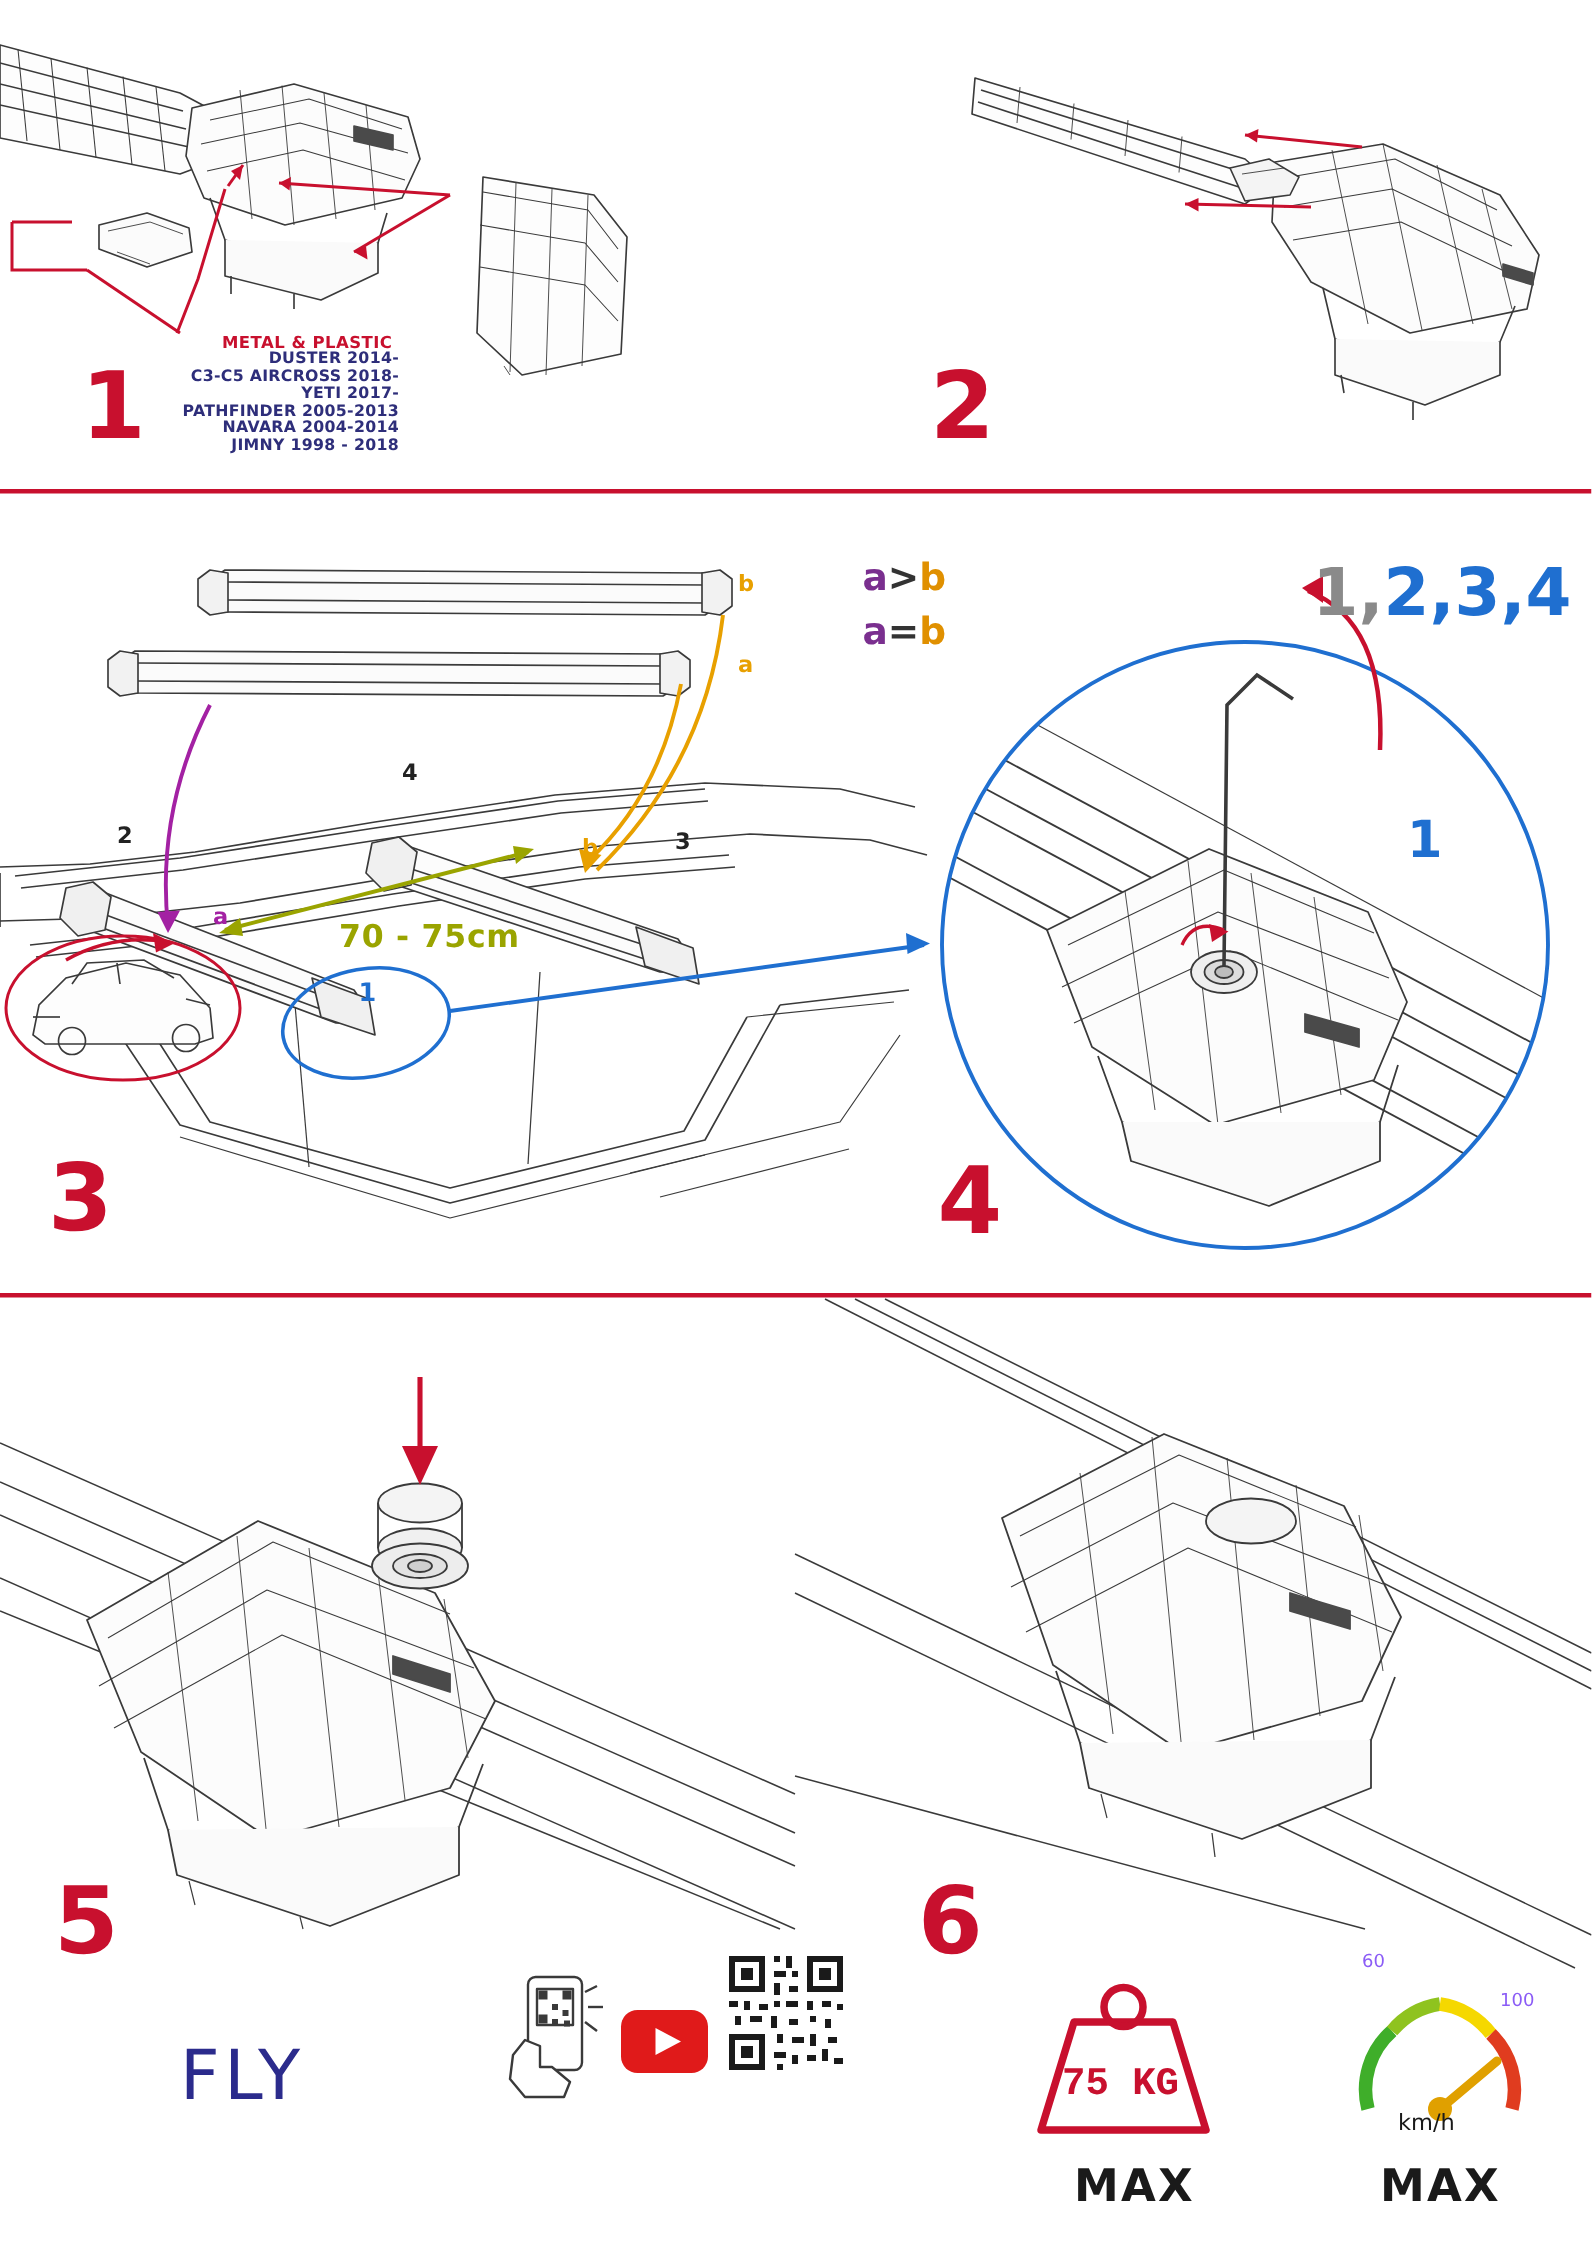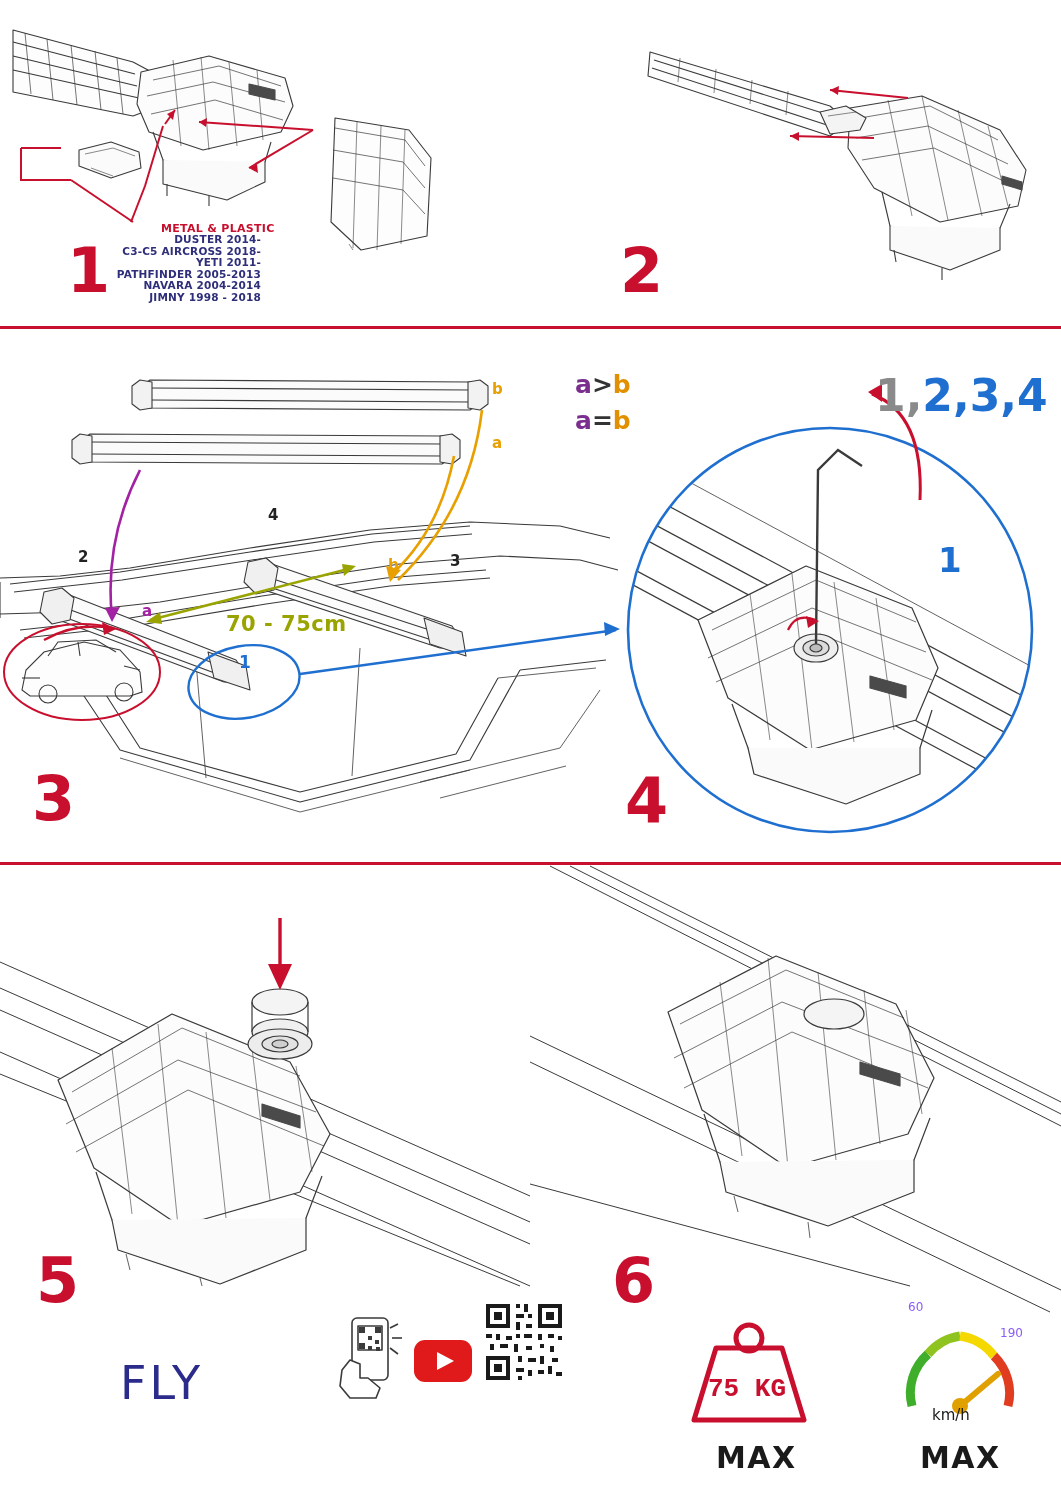--- a/index.html
+++ b/index.html
@@ -58,20 +58,21 @@
     left: 0px;
     top: 234px;
     width: 248px;
     text-align: right;
     font-family: "DejaVu Sans", sans-serif;
     font-size: 10.5px;
     font-weight: bold;
     color: #2e2e7a;
     line-height: 11.5px;
     letter-spacing: .2px;
+    padding-left: 18px;
   }
 
   
   .cmp {
     position: absolute;
     font-family: "DejaVu Sans", sans-serif;
     font-size: 25px;
     font-weight: bold;
   }
   .cmp .a { color: #7a2f8f; }
@@ -162,21 +163,21 @@
   }
 </style>
 </head>
 <body>
 
 <div class="sheet">
 
   <div class="divider" id="div1"></div>
   <div class="divider" id="div2"></div>
 
-  <div class="panel" style="left:13px;top:0;width:520px;height:242px;">
+  <div class="panel" style="left:0;top:0;width:520px;height:242px;">
     <svg width="520" height="326" viewBox="0 0 520 326">
       <g fill="none" stroke="#3a3a3a" stroke-width="1.1" stroke-linejoin="round">
 
         <path d="M0 30 L120 62 L150 78 L152 104 L120 116 L0 92 Z" fill="#fdfdfd"></path>
         <path d="M0 42 L122 74"></path>
         <path d="M0 56 L124 86"></path>
         <path d="M0 70 L126 98"></path>
         <path d="M12 33 L18 94" stroke-width=".7"></path>
         <path d="M34 39 L40 100" stroke-width=".7"></path>
         <path d="M58 45 L64 105" stroke-width=".7"></path>
@@ -226,21 +227,21 @@
         <polygon points="162,110 154,114 160,120"></polygon>
         <polygon points="186,122 194,118 193,127"></polygon>
         <polygon points="236,168 244,164 245,173"></polygon>
       </g>
     </svg>
 
     <div class="metal-title">METAL &amp; PLASTIC</div>
     <div class="veh-list">
       <div>DUSTER 2014-</div>
       <div>C3-C5 AIRCROSS 2018-</div>
-      <div>YETI 2011-</div>
+      <div>YETI 2017-</div>
       <div>PATHFINDER 2005-2013</div>
       <div>NAVARA 2004-2014</div>
       <div>JIMNY 1998 - 2018</div>
     </div>
     <div class="step-num" style="left:54px;top:240px;">1</div>
   </div>
 
   <div class="panel" style="left:530px;top:0;width:531px;height:326px;">
     <svg width="531" height="326" viewBox="0 0 531 326">
       <g fill="none" stroke="#3a3a3a" stroke-width="1.1" stroke-linejoin="round">
@@ -613,17 +614,17 @@
         <path d="M14 96 A52 52 0 0 1 30 44" stroke="#3fae2a"></path>
         <path d="M30 44 A52 52 0 0 1 62 26" stroke="#8fc31f"></path>
         <path d="M62 26 A52 52 0 0 1 96 46" stroke="#f5d800"></path>
         <path d="M96 46 A52 52 0 0 1 110 96" stroke="#e03c1f"></path>
       </g>
       <circle cx="62" cy="96" r="8" fill="#e0a000"></circle>
       <path d="M62 96 L100 64" stroke="#e0a000" stroke-width="6" stroke-linecap="round"></path>
     </svg>
   </div>
   <div class="gauge-tick" style="left:908px;top:1300px;">60</div>
-  <div class="gauge-tick" style="left:1000px;top:1326px;">190</div>
+  <div class="gauge-tick" style="left:1000px;top:1326px;">100</div>
   <div class="kmh" style="left:932px;top:1406px;">km/h</div>
   <div class="max-label" style="left:920px;top:1440px;">MAX</div>
 
 </div>
 
 </body></html>

